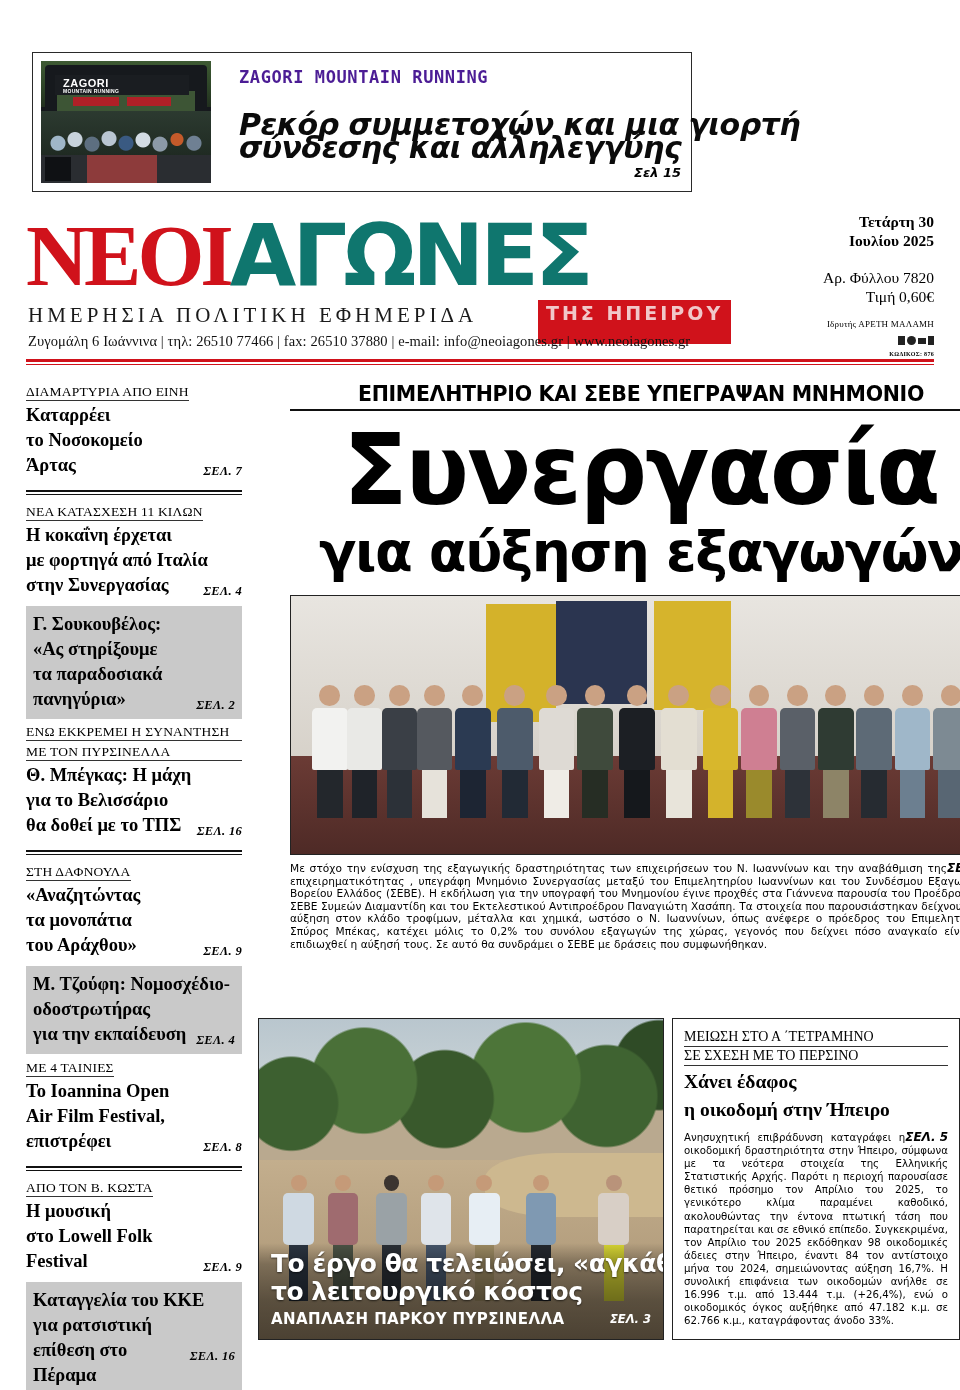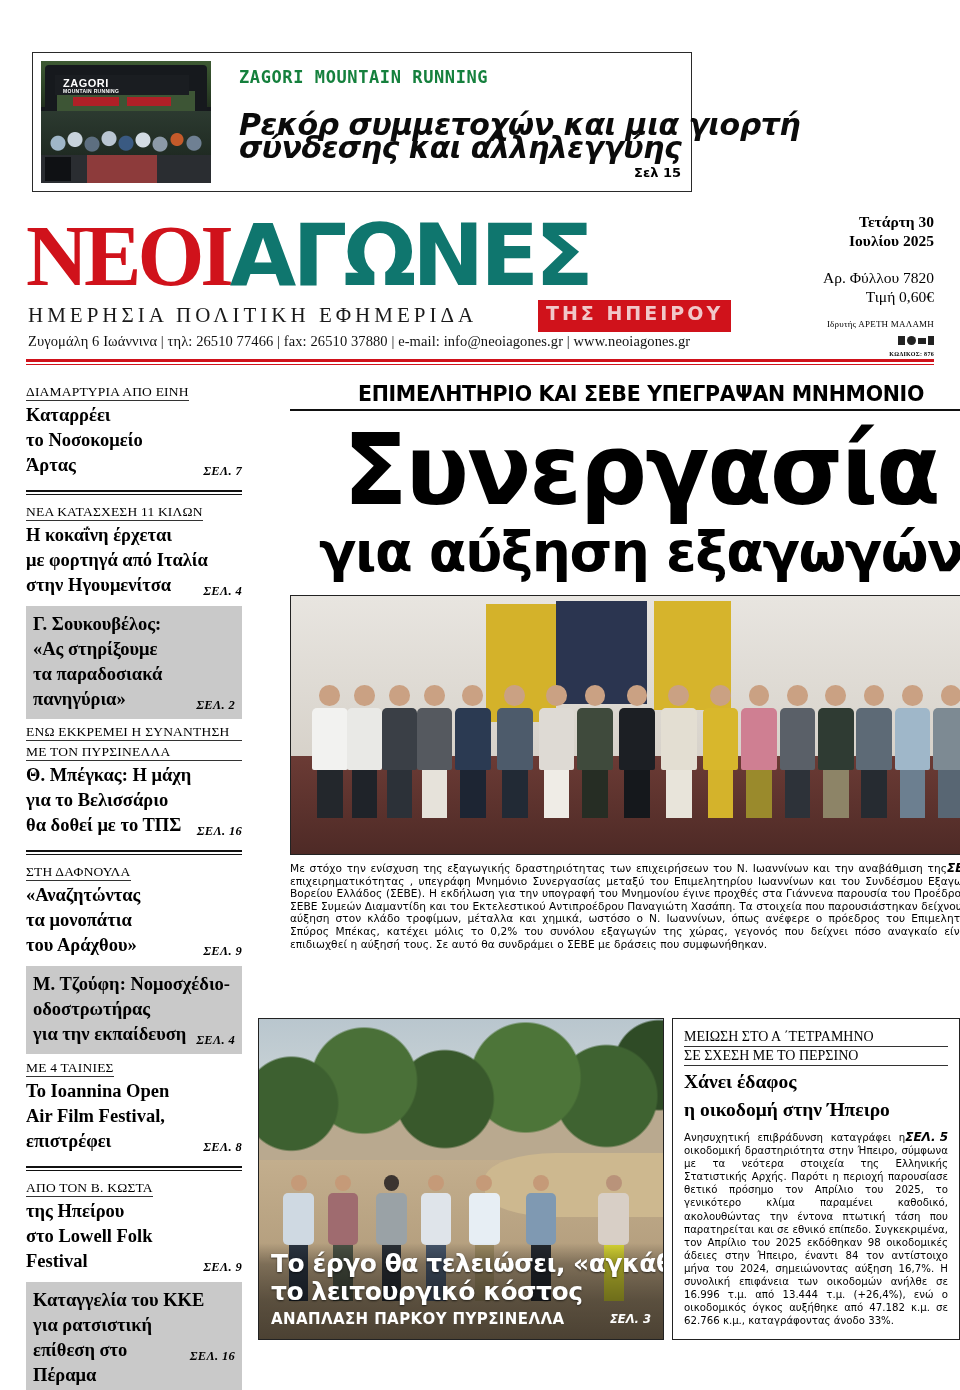--- a/index.html
+++ b/index.html
@@ -25,33 +25,33 @@
      radial-gradient(circle at 50% 70%,#3a5a82 0 7px,transparent 8px),
      radial-gradient(circle at 60% 63%,#d3dce4 0 7px,transparent 8px),
      radial-gradient(circle at 70% 72%,#8c9aa8 0 7px,transparent 8px),
      radial-gradient(circle at 80% 62%,#c45a2a 0 6px,transparent 7px),
      radial-gradient(circle at 90% 70%,#6f8093 0 7px,transparent 8px),
      linear-gradient(180deg,#2c3a30,#1f2a22);}
   .tp-road{position:absolute;left:0;bottom:0;width:100%;height:28px;background:#2a2d31;}
   .tp-carpet{position:absolute;left:46px;bottom:0;width:70px;height:28px;background:#8d3b3b;}
   .tp-sign{position:absolute;left:4px;bottom:2px;width:26px;height:24px;background:#0f1114;}
 
-  .teaser-kicker{position:absolute;left:206px;top:14px;font-family:"DejaVu Sans Mono",monospace;font-weight:bold;font-size:17px;letter-spacing:.6px;color:#15803d;}
+  .teaser-kicker{position:absolute;left:206px;top:14px;font-family:"DejaVu Sans Mono",monospace;font-weight:bold;font-size:17px;letter-spacing:.6px;color:#4c1d95;}
   .teaser-l1,.teaser-l2{position:absolute;left:206px;font-family:"DejaVu Sans",sans-serif;font-weight:bold;font-style:italic;font-size:30px;line-height:30px;letter-spacing:-0.5px;color:#0b0b0b;white-space:nowrap;}
   .teaser-l1{top:57px;}
   .teaser-l2{top:80px;}
-  .teaser-sel{position:absolute;right:10px;top:112px;font-family:"DejaVu Sans",sans-serif;font-weight:bold;font-size:13px;margin-left:16px;}
+  .teaser-sel{position:absolute;right:10px;top:112px;font-family:"DejaVu Sans",sans-serif;font-style:italic;font-weight:bold;font-size:13px;margin-left:16px;}
 
   
   .mast{position:absolute;left:0;top:200px;width:960px;height:170px;}
   .mast-title{position:absolute;left:26px;top:12px;font-family:"DejaVu Sans",sans-serif;font-weight:bold;font-size:86px;line-height:86px;letter-spacing:-4px;white-space:nowrap;}
   .mast-title .neo{color:#d0121b;font-family:Liberation Serif, serif;}
   .mast-title .ago{color:#0f766e;margin-top:40px;}
   .mast-sub{position:absolute;left:28px;top:103px;font-family:"Liberation Serif",serif;font-size:21px;letter-spacing:4px;color:#1a1a1a;}
-  .mast-sub-red{position:absolute;left:538px;top:100px;background:#d0121b;color:#f1c7c9;font-family:"DejaVu Sans",sans-serif;font-weight:bold;font-size:19px;letter-spacing:3px;padding:2px 8px 8px 8px;}
+  .mast-sub-red{position:absolute;left:538px;top:100px;background:#d0121b;color:#f1c7c9;font-family:"DejaVu Sans",sans-serif;font-weight:bold;font-size:19px;letter-spacing:3px;padding:2px 8px 20px 8px;}
   .mast-contact{position:absolute;left:28px;top:133px;font-family:"Liberation Serif",serif;font-size:14.5px;color:#111;letter-spacing:.1px;white-space:nowrap;}
   .mast-rule{position:absolute;left:26px;top:159px;width:908px;border-top:3px solid #d0121b;}
   .mast-rule2{position:absolute;left:26px;top:164px;width:908px;border-top:1.5px solid #d0121b;}
 
   .mast-right{position:absolute;right:26px;top:12px;width:180px;text-align:right;font-family:"Liberation Serif",serif;}
   .mr-date{font-size:15.5px;font-weight:bold;line-height:19px;}
   .mr-issue{margin-top:18px;font-size:15.5px;line-height:19px;}
   .mr-founder{margin-top:13px;font-size:9px;letter-spacing:.2px;}
   .mr-mark{margin-top:5px;height:13px;display:flex;justify-content:flex-end;align-items:center;gap:2px;}
   .mr-mark i{display:inline-block;background:#222;}
@@ -183,21 +183,21 @@
       <div class="sb-line">Καταρρέει</div>
       <div class="sb-line">το Νοσοκομείο</div>
       <div class="sb-line"><span class="sb-sel">ΣΕΛ. 7</span><span>Άρτας</span></div>
     </div>
     <div class="sb-sep"></div>
 
     <div class="sb-item">
       <span class="sb-kicker">ΝΕΑ ΚΑΤΑΣΧΕΣΗ 11 ΚΙΛΩΝ</span>
       <div class="sb-line">Η κοκαΐνη έρχεται</div>
       <div class="sb-line">με φορτηγά από Ιταλία</div>
-      <div class="sb-line"><span class="sb-sel">ΣΕΛ. 4</span><span>στην Ηγουμενίτσα</span></div>
+      <div class="sb-line"><span class="sb-sel">ΣΕΛ. 4</span><span>στην Συνεργασίας</span></div>
     </div>
 
     <div class="sb-item shaded">
       <div class="sb-line">Γ. Σουκουβέλος:</div>
       <div class="sb-line">«Ας στηρίξουμε</div>
       <div class="sb-line">τα παραδοσιακά</div>
       <div class="sb-line"><span class="sb-sel">ΣΕΛ. 2</span><span>πανηγύρια»</span></div>
     </div>
 
     <div class="sb-item">
@@ -225,21 +225,21 @@
     <div class="sb-item">
       <span class="sb-kicker">ΜΕ 4 ΤΑΙΝΙΕΣ</span>
       <div class="sb-line">Το Ioannina Open</div>
       <div class="sb-line">Air Film Festival,</div>
       <div class="sb-line"><span class="sb-sel">ΣΕΛ. 8</span><span>επιστρέφει</span></div>
     </div>
     <div class="sb-sep"></div>
 
     <div class="sb-item">
       <span class="sb-kicker">ΑΠΟ ΤΟΝ Β. ΚΩΣΤΑ</span>
-      <div class="sb-line">της Ηπείρου</div>
+      <div class="sb-line">Η μουσική</div>
       <div class="sb-line">στο  Lowell Folk</div>
       <div class="sb-line"><span class="sb-sel">ΣΕΛ. 9</span><span>Festival</span></div>
     </div>
 
     <div class="sb-item shaded">
       <div class="sb-line">Καταγγελία του ΚΚΕ</div>
       <div class="sb-line">για ρατσιστική</div>
       <div class="sb-line"><span class="sb-sel">ΣΕΛ. 16</span><span>επίθεση στο Πέραμα</span></div>
     </div>
 

